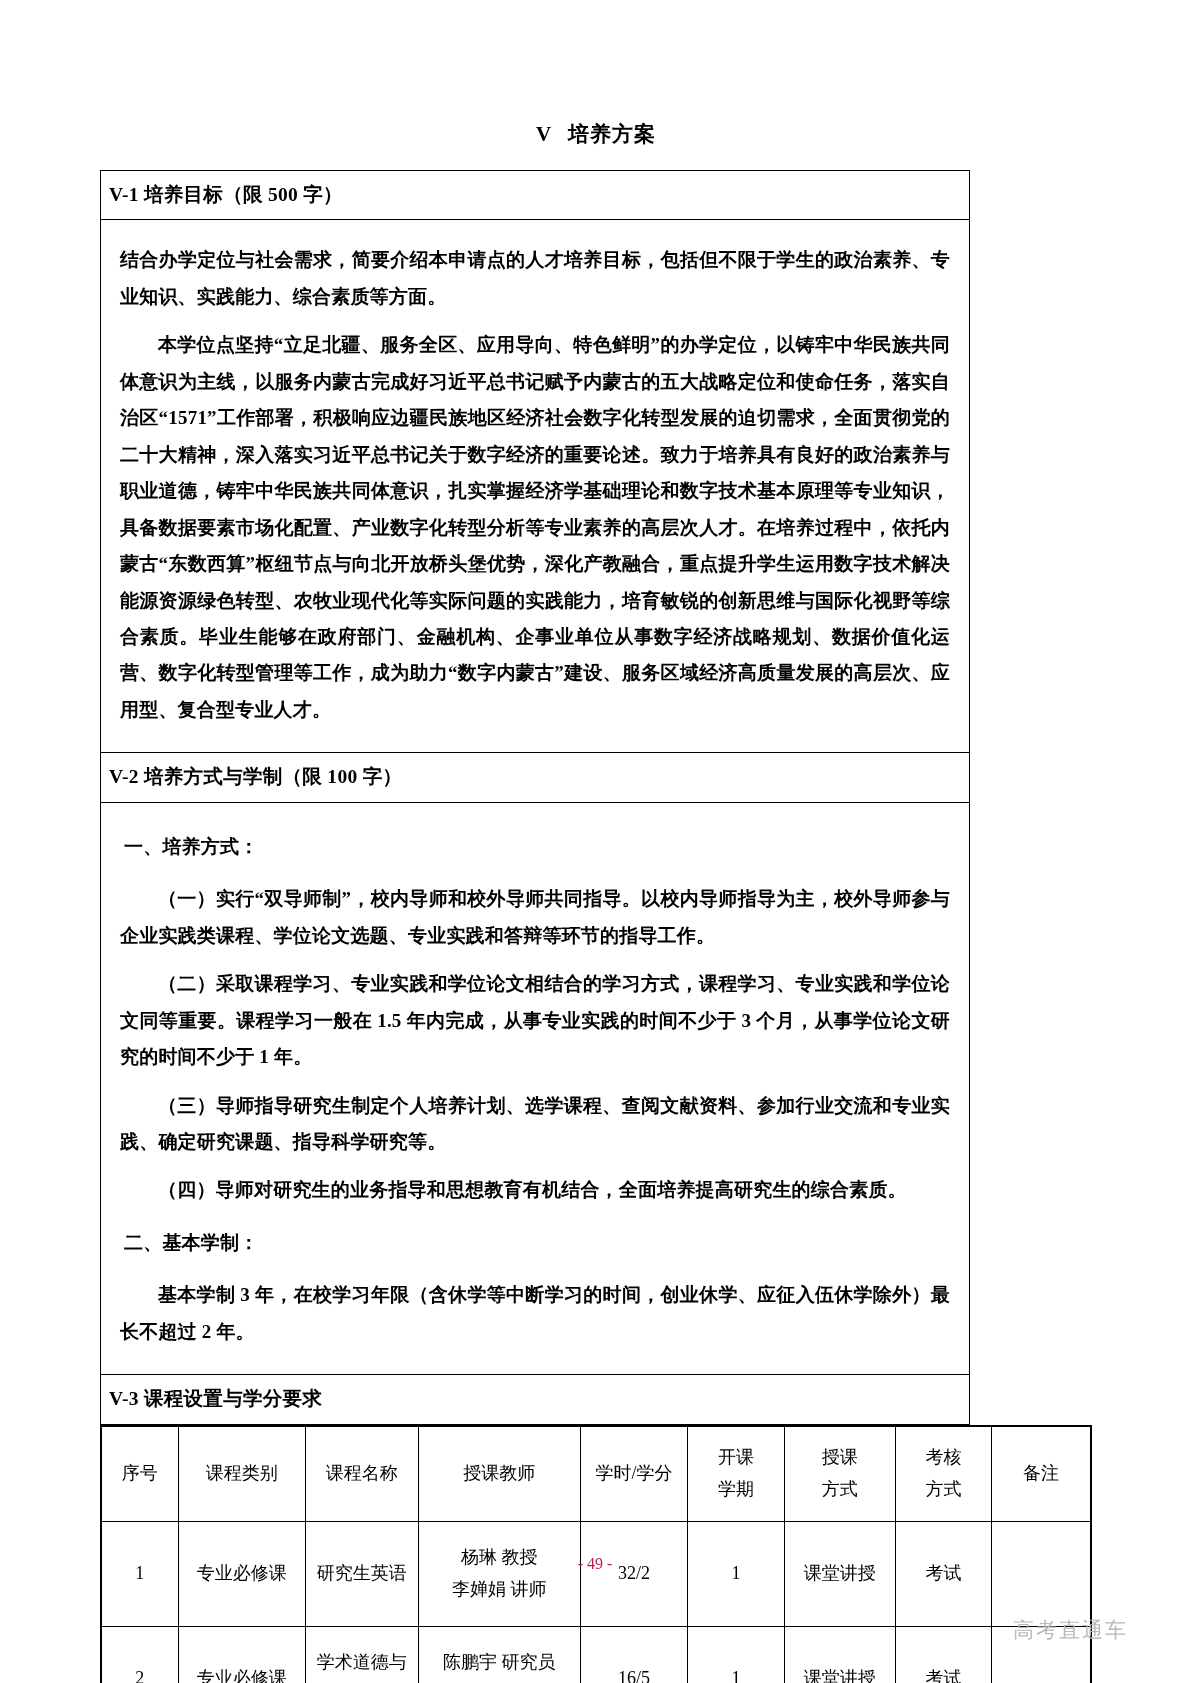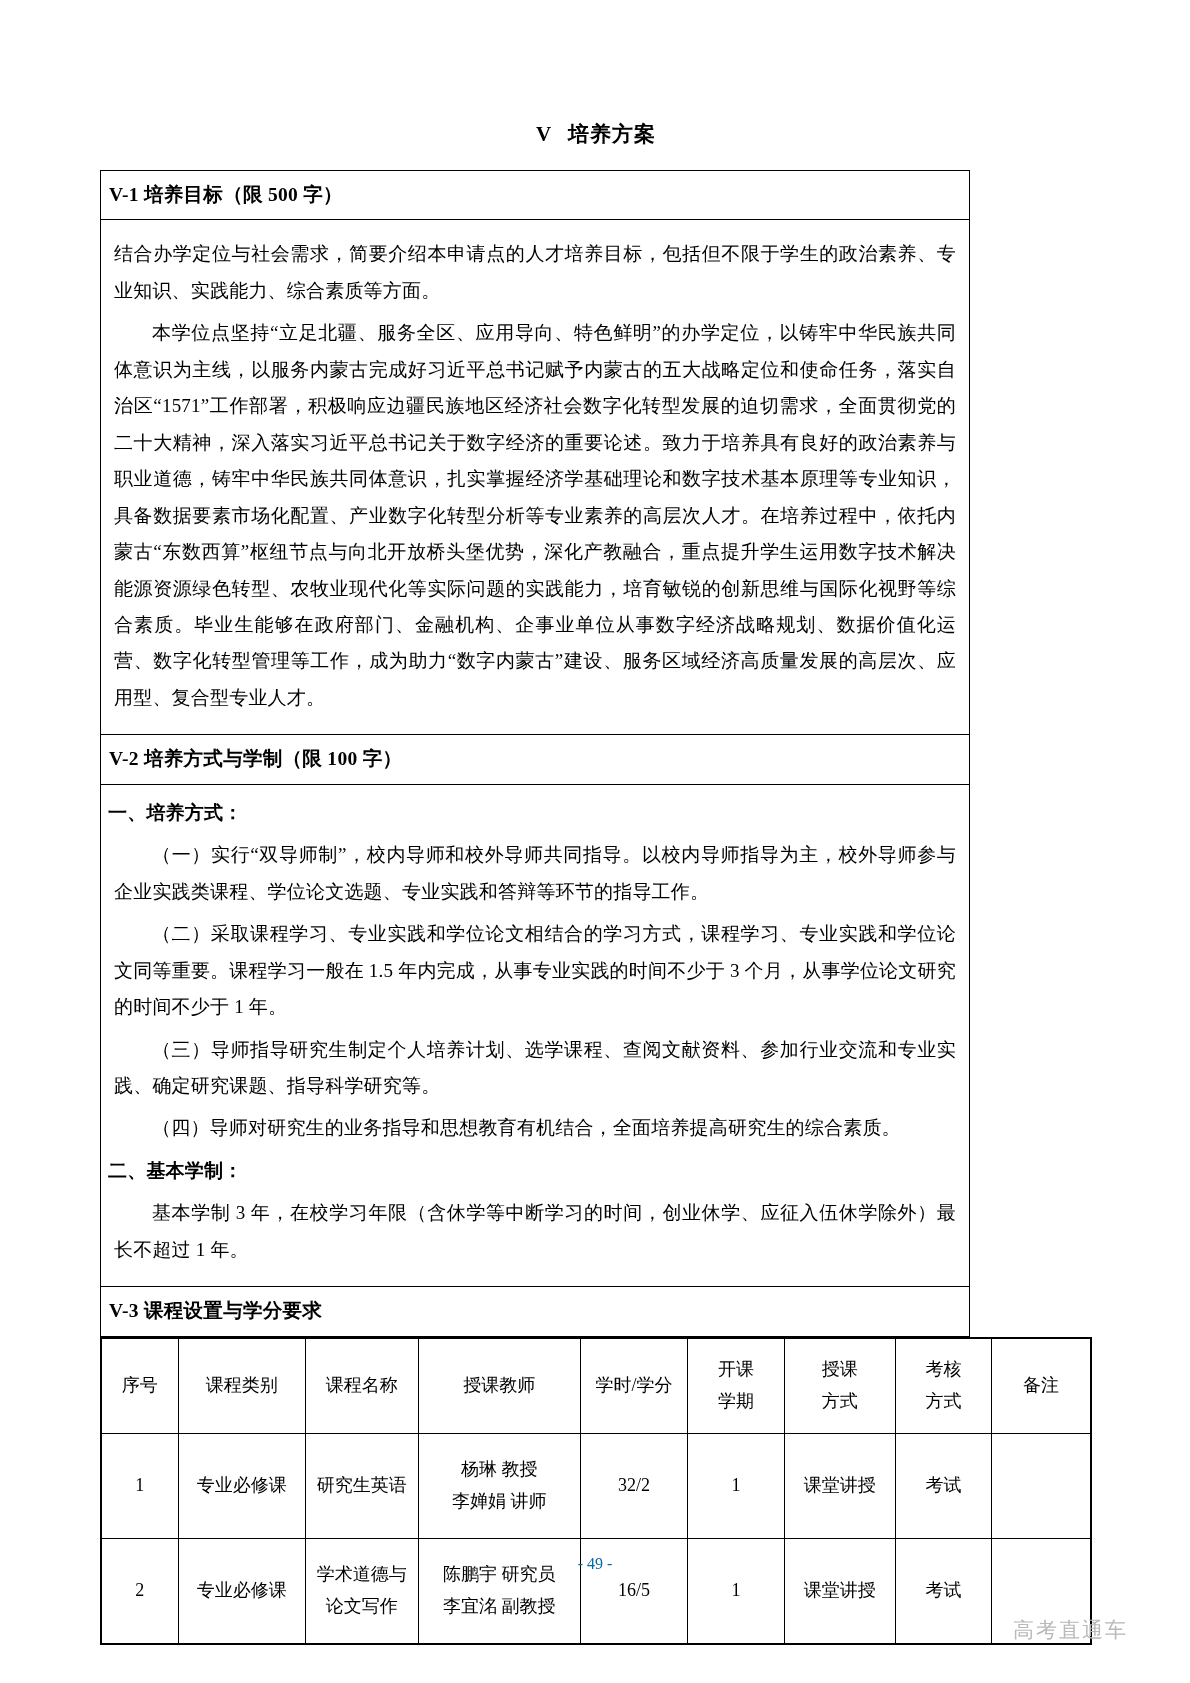--- a/index.html
+++ b/index.html
@@ -63,32 +63,33 @@
     padding: 11px 8px 11px 8px;
     line-height: 1.35;
     letter-spacing: 0.3px;
   }
 
   .body-cell {
     padding: 10px 7px 12px 7px;
   }
 
   p.para {
-    margin: 6px;
+    margin: 12px;
     font-size: 19px;
     line-height: 1.92;
     text-align: justify;
     text-justify: inter-ideograph;
     letter-spacing: 0.2px;
+    font-weight: bold;
   }
   p.indent {
     text-indent: 2em;
   }
   .sub-head {
-    margin: 0;
+    margin: 16px;
     font-size: 19px;
     font-weight: bold;
     line-height: 1.92;
     letter-spacing: 0.2px;
   }
 
   
   table.course {
     border-collapse: collapse;
     width: 992px;
@@ -122,21 +123,21 @@
 
   
   .page-number {
     position: absolute;
     left: 0;
     top: 1555px;
     width: 1190px;
     text-align: center;
     font-size: 16px;
     font-family: "Liberation Serif", "DejaVu Serif", serif;
-    color: #0369a1;
+    color: #be185d;
   }
   .watermark {
     position: absolute;
     right: 62px;
     top: 1616px;
     font-size: 21px;
     color: #b9b9b9;
     font-family: "Liberation Sans", "DejaVu Sans", sans-serif;
     letter-spacing: 2px;
     white-space: nowrap;
@@ -177,21 +178,21 @@
         </tr>
         <tr>
           <td>
             <div class="body-cell">
               <p class="sub-head">一、培养方式：</p>
               <p class="para indent">（一）实行“双导师制”，校内导师和校外导师共同指导。以校内导师指导为主，校外导师参与企业实践类课程、学位论文选题、专业实践和答辩等环节的指导工作。</p>
               <p class="para indent">（二）采取课程学习、专业实践和学位论文相结合的学习方式，课程学习、专业实践和学位论文同等重要。课程学习一般在 1.5 年内完成，从事专业实践的时间不少于 3 个月，从事学位论文研究的时间不少于 1 年。</p>
               <p class="para indent">（三）导师指导研究生制定个人培养计划、选学课程、查阅文献资料、参加行业交流和专业实践、确定研究课题、指导科学研究等。</p>
               <p class="para indent">（四）导师对研究生的业务指导和思想教育有机结合，全面培养提高研究生的综合素质。</p>
               <p class="sub-head">二、基本学制：</p>
-              <p class="para indent">基本学制 3 年，在校学习年限（含休学等中断学习的时间，创业休学、应征入伍休学除外）最长不超过 1 年。</p>
+              <p class="para indent">基本学制 3 年，在校学习年限（含休学等中断学习的时间，创业休学、应征入伍休学除外）最长不超过 2 年。</p>
             </div>
           </td>
         </tr>
 
         <tr>
           <td>
             <div class="section-head">V-3 课程设置与学分要求</div>
           </td>
         </tr>
 

